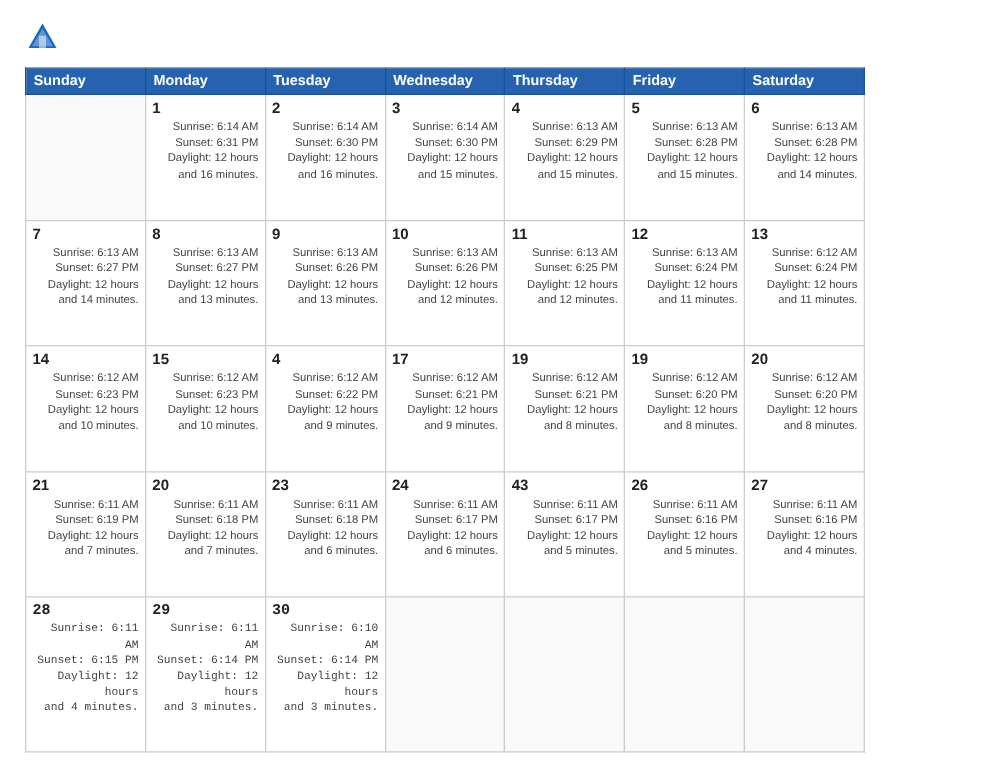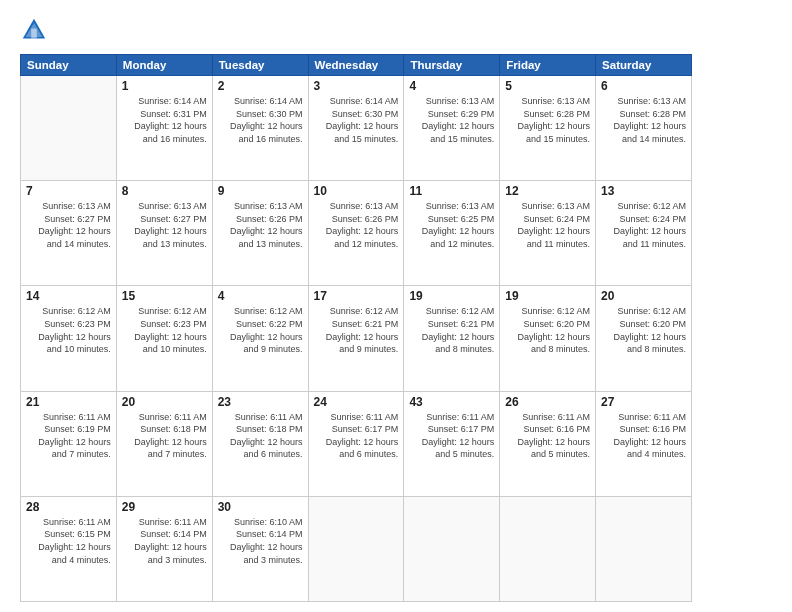--- a/index.html
+++ b/index.html
@@ -94,20 +94,21 @@
       margin-bottom: 2px;
     }
     .day-info {
       font-size: 9px;
       color: #444;
       line-height: 1.4;
       text-align: right;
     }
     .last-row td {
       height: 70px;
+      font-family: Liberation Mono, monospace;
     }
   </style>
 </head>
 <body>
 
 <div class="page">
   <div class="header">
     <div class="logo">
       <svg class="logo-icon" viewBox="0 0 40 40">
         <polygon points="20,4 36,32 4,32" fill="#1a6abf"></polygon>

